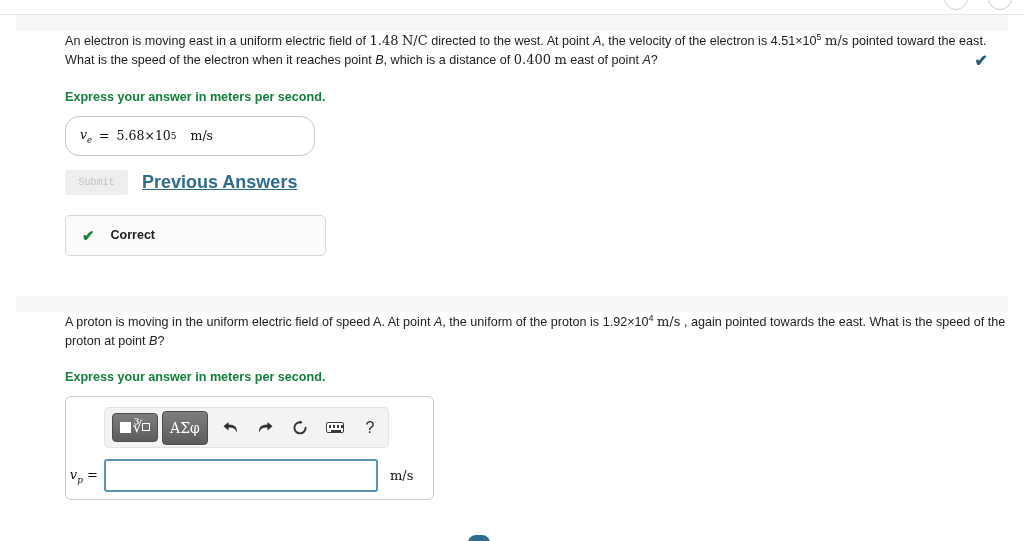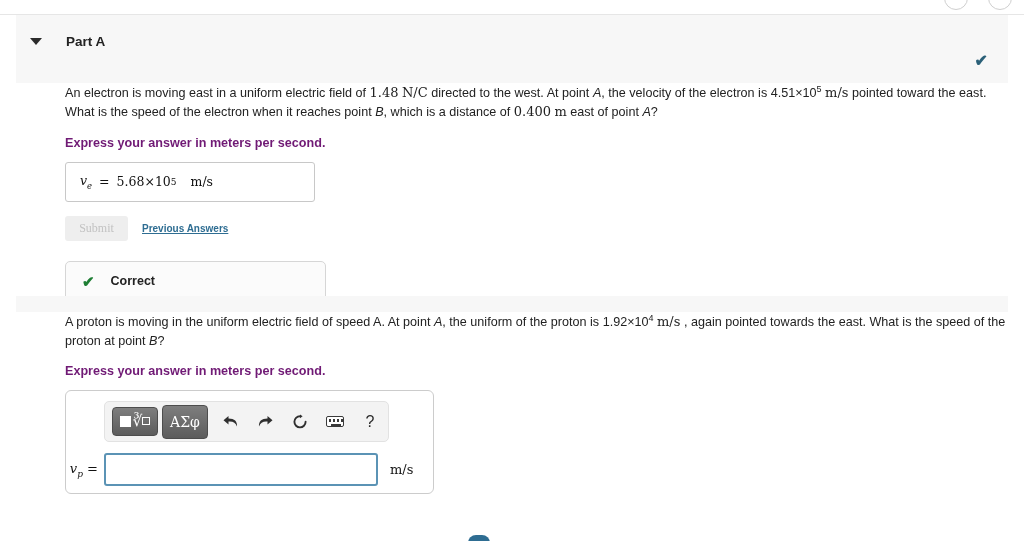--- a/index.html
+++ b/index.html
@@ -78,53 +78,53 @@
     font-size: 12.6px; color: #222; line-height: 1.45;
     width: 952px;
   }
   .qtext i { font-style: italic; }
   .mathfont {
     font-family: "DejaVu Serif", serif;
     font-size: 13px;
   }
   sup { font-size: 9px; vertical-align: super; }
   .instruction {
-    font-size: 12.6px; font-weight: bold; color: #701a75;
-    margin-top: 14px;
+    font-size: 12.6px; font-weight: bold; color: #15803d;
+    margin-top: 20px;
   }
 
   
   .answer-box {
     margin-top: 12px;
     width: 250px; height: 40px;
     border: 1px solid #c8c8c8;
-    border-radius: 3px;
+    border-radius: 14px;
     background: #fff;
     display: flex; align-items: center;
     padding-left: 14px;
     font-family: "DejaVu Serif", serif;
     font-size: 12.5px; color: #111;
   }
   .answer-box .var { font-style: italic; }
   .answer-box .var sub { font-size: 8.5px; }
   .ansgap { display: inline-block; width: 7px; }
 
   .btnrow {
     margin-top: 14px;
     display: flex; align-items: center; gap: 14px;
   }
   .submit-btn {
     background: #eeeeee; color: #c2c2c2;
     border: none; border-radius: 3px;
     width: 63px; height: 25px;
-    font-size: 12px; font-family: Liberation Serif, serif;
+    font-size: 10px; font-family: Liberation Mono, monospace;
     cursor: default;
   }
   .prev-link {
-    color: #2e6d92; font-size: 10px; font-weight: bold;
+    color: #2e6d92; font-size: 18px; font-weight: bold;
     text-decoration: underline; cursor: pointer;
   }
 
   .correct-banner {
     margin-top: 20px;
     width: 261px; height: 41px;
     border: 1px solid #d6d6d6;
     border-radius: 5px;
     background: #fbfbfb;
     display: flex; align-items: center;
@@ -237,24 +237,20 @@
     <div class="topstrip-left"></div>
     <div class="topstrip-right">
       <div class="circ-btn"></div>
       <div class="topstrip-score"></div>
       <div class="circ-btn"></div>
     </div>
     <div class="topstrip-rule"></div>
   </div>
 
   <div class="part" style="top:15px;">
-    <div class="part-header">
-      <div class="caret"></div>
-      <div class="part-title">Part A</div>
-    </div>
     <div class="part-headband" style="height:16px;"></div>
     <div class="header-check">✔</div>
 
     <div class="part-body">
 
       <div class="qtext">
         <span>An electron is moving east in a uniform electric field of </span><span class="mathfont">1.48</span>&nbsp;<span class="mathfont">N/C</span><span> directed to the west. At point </span><i>A</i><span>, the velocity of the electron is </span><span>4.51×10</span><sup>5</sup>&nbsp;<span class="mathfont">m/s</span><span> pointed toward the east. What is the speed of the electron when it reaches point </span><i>B</i><span>, which is a distance of </span><span class="mathfont">0.400</span>&nbsp;<span class="mathfont">m</span><span> east of point </span><i>A</i><span>?</span>
       </div>
 
       <div class="instruction">Express your answer in meters per second.</div>

